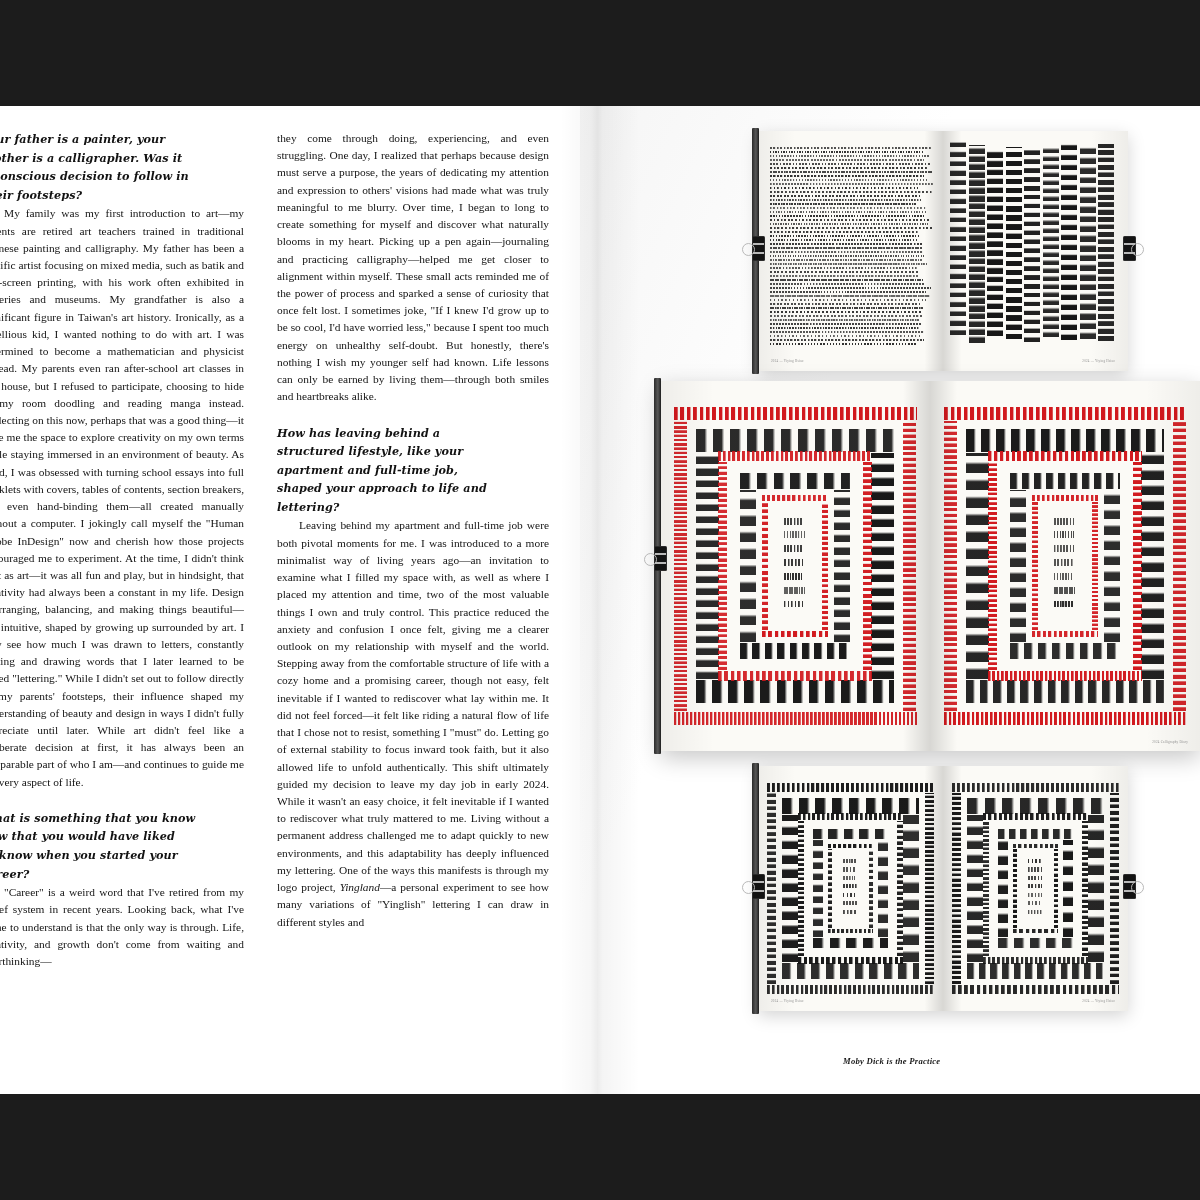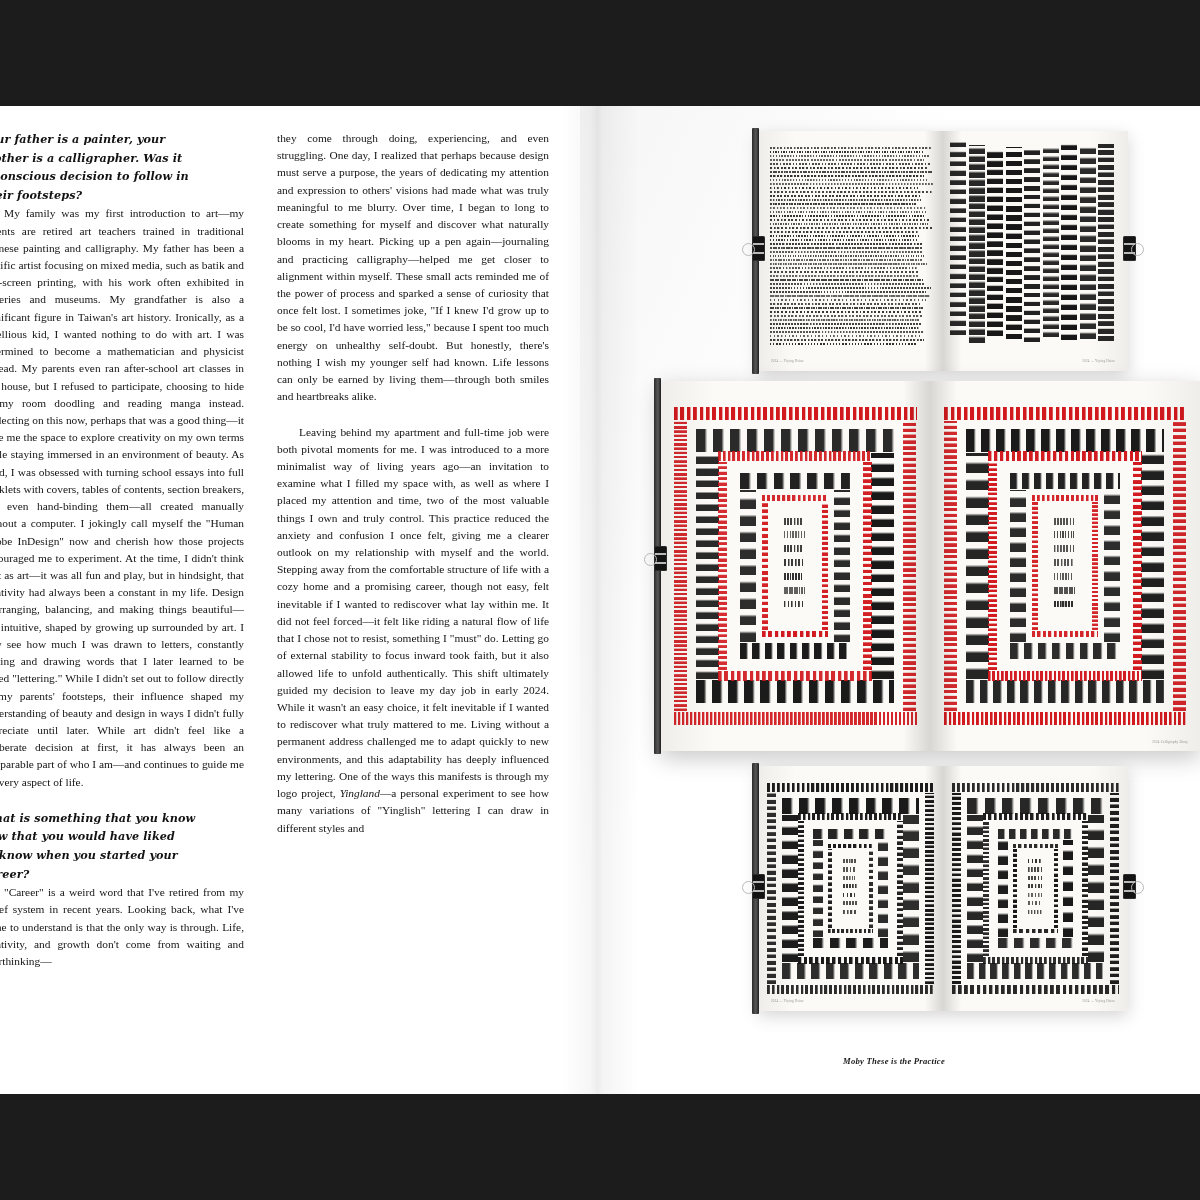--- a/index.html
+++ b/index.html
@@ -236,20 +236,25 @@
       <p class="q-heading">What is something that you know
 now that you would have liked
 to know when you started your
 career?</p>
       <p class="a-body">"Career" is a weird word that I've retired from my belief system in recent years. Looking back, what I've come to understand is that the only way is through. Life, creativity, and growth don't come from waiting and overthinking—</p>
     </div>
 
     <div class="column" id="column-two">
       <p class="a-body cont">they come through doing, experiencing, and even struggling. One day, I realized that perhaps because design must serve a purpose, the years of dedicating my attention and expression to others' visions had made what was truly meaningful to me blurry. Over time, I began to long to create something for myself and discover what naturally blooms in my heart. Picking up a pen again—journaling and practicing calligraphy—helped me get closer to alignment within myself. These small acts reminded me of the power of process and sparked a sense of curiosity that once felt lost. I sometimes joke, "If I knew I'd grow up to be so cool, I'd have worried less," because I spent too much energy on unhealthy self-doubt. But honestly, there's nothing I wish my younger self had known. Life lessons can only be earned by living them—through both smiles and heartbreaks alike.</p>
       <div class="spacer-lg"></div>
+      <p class="q-heading">How has leaving behind a
+structured lifestyle, like your
+apartment and full-time job,
+shaped your approach to life and
+lettering?</p>
       <p class="a-body"><span>Leaving behind my apartment and full-time job were both pivotal moments for me. I was introduced to a more minimalist way of living years ago—an invitation to examine what I filled my space with, as well as where I placed my attention and time, two of the most valuable things I own and truly control. This practice reduced the anxiety and confusion I once felt, giving me a clearer outlook on my relationship with myself and the world. Stepping away from the comfortable structure of life with a cozy home and a promising career, though not easy, felt inevitable if I wanted to rediscover what lay within me. It did not feel forced—it felt like riding a natural flow of life that I chose not to resist, something I "must" do. Letting go of external stability to focus inward took faith, but it also allowed life to unfold authentically. This shift ultimately guided my decision to leave my day job in early 2024. While it wasn't an easy choice, it felt inevitable if I wanted to rediscover what truly mattered to me. Living without a permanent address challenged me to adapt quickly to new environments, and this adaptability has deeply influenced my lettering. One of the ways this manifests is through my logo project, </span><em>Yingland</em><span>—a personal experiment to see how many variations of "Yinglish" lettering I can draw in different styles and</span></p>
     </div>
 
     <div id="gutter"></div>
 
     <div id="photo-stack">
 
       <div class="book" id="book-top" style="left:158px; top:25px; width:370px; height:240px; box-shadow:0 5px 16px rgba(0,0,0,0.17);">
         <div class="spine-cover l"></div>
         <div class="leaf left">
@@ -480,20 +485,20 @@
         <div class="clip left-side" style="left:-9px; top:108px;">
           <div class="body"></div>
           <div class="wire"></div>
         </div>
         <div class="clip" style="right:-9px; top:108px;">
           <div class="body"></div>
           <div class="wire"></div>
         </div>
       </div>
 
-      <div id="caption" style="left:243px; top:950px;">Moby These is the Practice</div>
+      <div id="caption" style="left:243px; top:950px;">Moby Dick is the Practice</div>
 
     </div>
 
   </div>
 
   <div class="letterbox bottom"></div>
 </div>
 
 </body></html>

